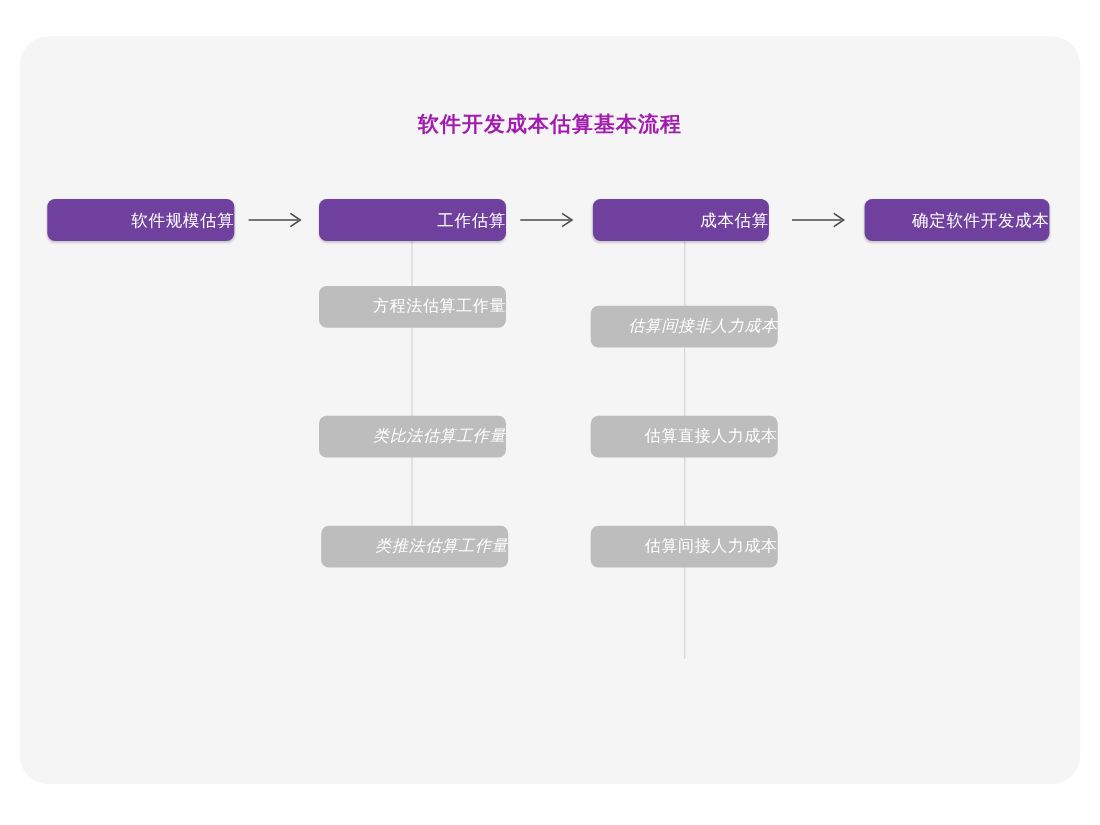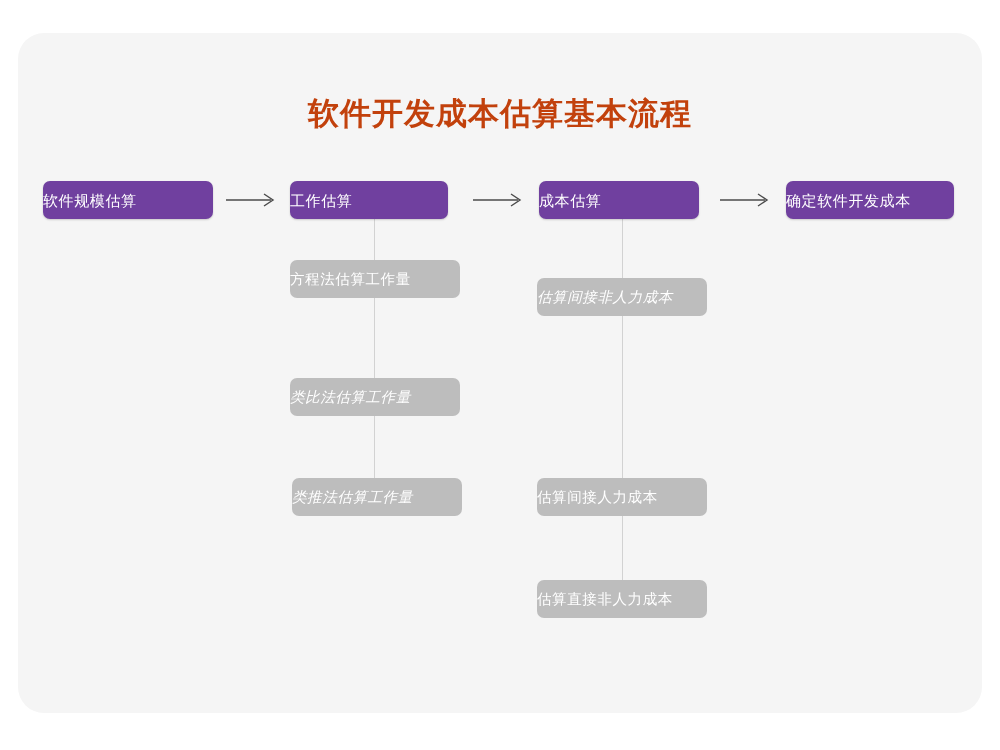--- a/index.html
+++ b/index.html
@@ -30,34 +30,34 @@
     background: #f5f5f5;
     border-radius: 26px;
   }
 
   .chart-title {
     position: absolute;
     left: 0;
     top: 94px;
     width: 1000px;
     text-align: center;
-    font-size: 31px;
+    font-size: 19px;
     font-weight: 700;
-    color: #c2410c;
+    color: #a21caf;
     letter-spacing: 1px;
     line-height: 40px;
   }
 
   
   .node {
     position: absolute;
     box-sizing: border-box;
     display: flex;
     align-items: center;
-    justify-content: flex-start;
+    justify-content: flex-end;
     border-radius: 7px;
     font-size: 15px;
     line-height: 1;
     letter-spacing: 0.6px;
     color: #ffffff;
     white-space: nowrap;
   }
 
   .node.primary {
     background: #70409f;
@@ -105,21 +105,21 @@
     <span>软件规模估算</span>
   </div>
 
   <div class="arrow" style="left:225px;">
     <svg width="54" height="16" viewBox="0 0 54 16" aria-hidden="true">
       <path d="M1 8 H46" stroke="#4a4a4a" stroke-width="1.4" fill="none"></path>
       <path d="M39 2 L48 8 L39 14" stroke="#4a4a4a" stroke-width="1.4" fill="none"></path>
     </svg>
   </div>
 
-  <div class="node primary" style="left:290px; top:181px; width:158px;">
+  <div class="node primary" style="left:290px; top:181px; width:170px;">
     <span>工作估算</span>
   </div>
 
   <div class="arrow" style="left:472px;">
     <svg width="54" height="16" viewBox="0 0 54 16" aria-hidden="true">
       <path d="M1 8 H46" stroke="#4a4a4a" stroke-width="1.4" fill="none"></path>
       <path d="M39 2 L48 8 L39 14" stroke="#4a4a4a" stroke-width="1.4" fill="none"></path>
     </svg>
   </div>
 
@@ -147,22 +147,22 @@
   </div>
 
   <div class="node secondary" style="left:292px; top:478px;font-style:italic;">
     <span>类推法估算工作量</span>
   </div>
 
   <div class="node secondary" style="left:537px; top:278px;font-style:italic;">
     <span>估算间接非人力成本</span>
   </div>
 
+  <div class="node secondary" style="left:537px; top:378px;">
+    <span>估算直接人力成本</span>
+  </div>
 
   <div class="node secondary" style="left:537px; top:478px;">
     <span>估算间接人力成本</span>
   </div>
 
-  <div class="node secondary" style="left:537px; top:580px;">
-    <span>估算直接非人力成本</span>
-  </div>
 
 </div>
 
 </body></html>

